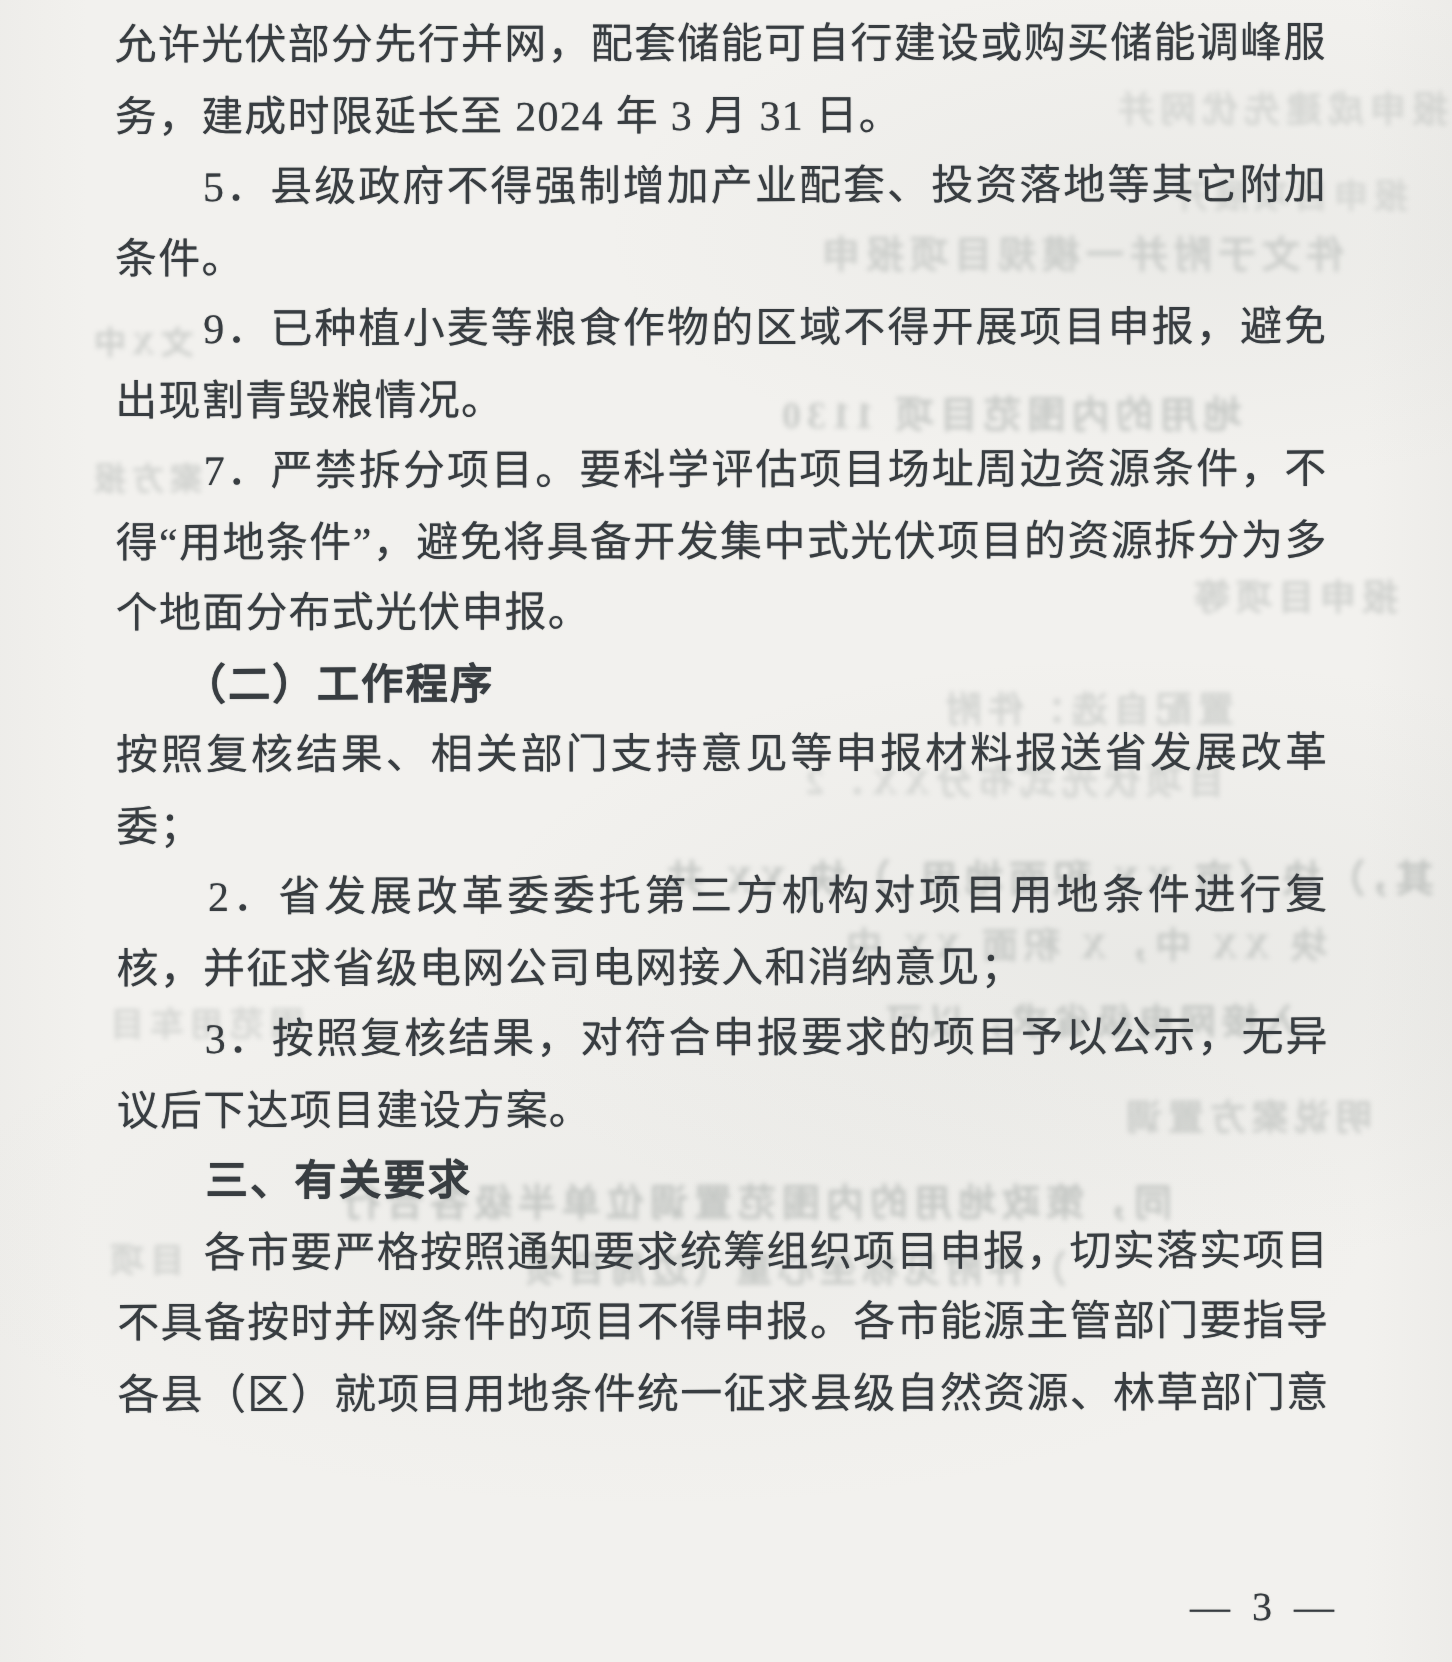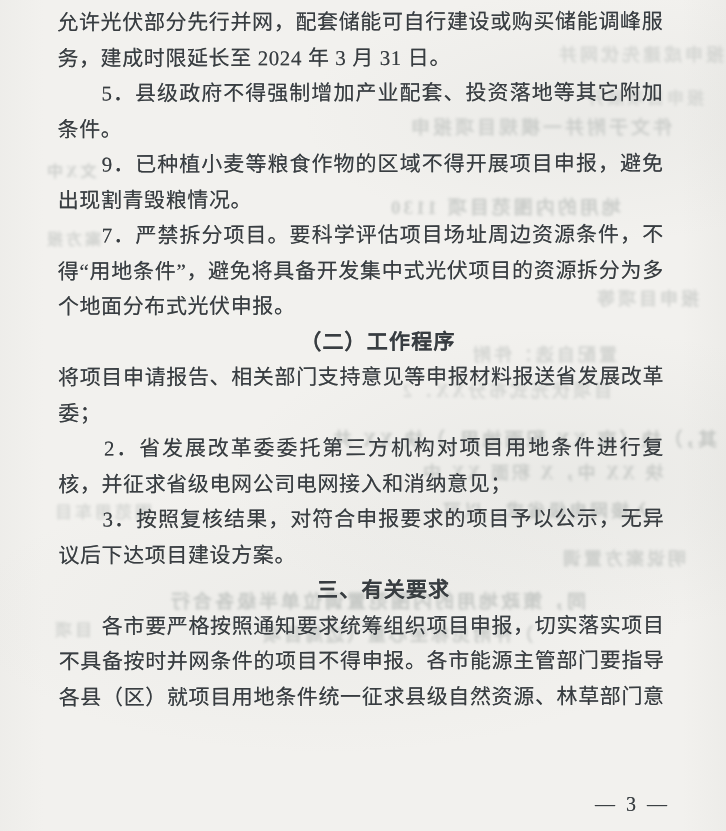--- a/index.html
+++ b/index.html
@@ -58,21 +58,20 @@
     text-shadow:0 0 0.6px rgba(56,61,65,0.65);
   }
   .line.fill{
     white-space:normal;
     text-align:justify;
     text-align-last:justify;
   }
   .line.bold{
     font-weight:700;
     letter-spacing:1.2px;
-    text-align:center;
   }
   .page-number{
     position:absolute;
     top:793px;right:56px;
     z-index:2;
     font-size:20px;
     letter-spacing:3px;
     color:var(--ink);
     text-shadow:0 0 0.6px rgba(56,61,65,0.65);
   }
@@ -104,21 +103,21 @@
       <div class="line fill">允许光伏部分先行并网，配套储能可自行建设或购买储能调峰服</div>
       <div class="line">务，建成时限延长至 2024 年 3 月 31 日。</div>
       <div class="line fill">　　5．县级政府不得强制增加产业配套、投资落地等其它附加</div>
       <div class="line">条件。</div>
       <div class="line fill">　　9．已种植小麦等粮食作物的区域不得开展项目申报，避免</div>
       <div class="line">出现割青毁粮情况。</div>
       <div class="line fill">　　7．严禁拆分项目。要科学评估项目场址周边资源条件，不</div>
       <div class="line fill">得“用地条件”，避免将具备开发集中式光伏项目的资源拆分为多</div>
       <div class="line">个地面分布式光伏申报。</div>
       <div class="line bold">　　（二）工作程序</div>
-      <div class="line fill">将项目申请报告、相关部门支持意见等申报材料报送省发展改革</div>
+      <div class="line fill">按照复核结果、相关部门支持意见等申报材料报送省发展改革</div>
       <div class="line">委；</div>
       <div class="line fill">　　2．省发展改革委委托第三方机构对项目用地条件进行复</div>
       <div class="line">核，并征求省级电网公司电网接入和消纳意见；</div>
       <div class="line fill">　　3．按照复核结果，对符合申报要求的项目予以公示，无异</div>
       <div class="line">议后下达项目建设方案。</div>
       <div class="line bold">　　三、有关要求</div>
       <div class="line fill">　　各市要严格按照通知要求统筹组织项目申报，切实落实项目</div>
       <div class="line fill">不具备按时并网条件的项目不得申报。各市能源主管部门要指导</div>
       <div class="line fill">各县（区）就项目用地条件统一征求县级自然资源、林草部门意</div>
     </div>

